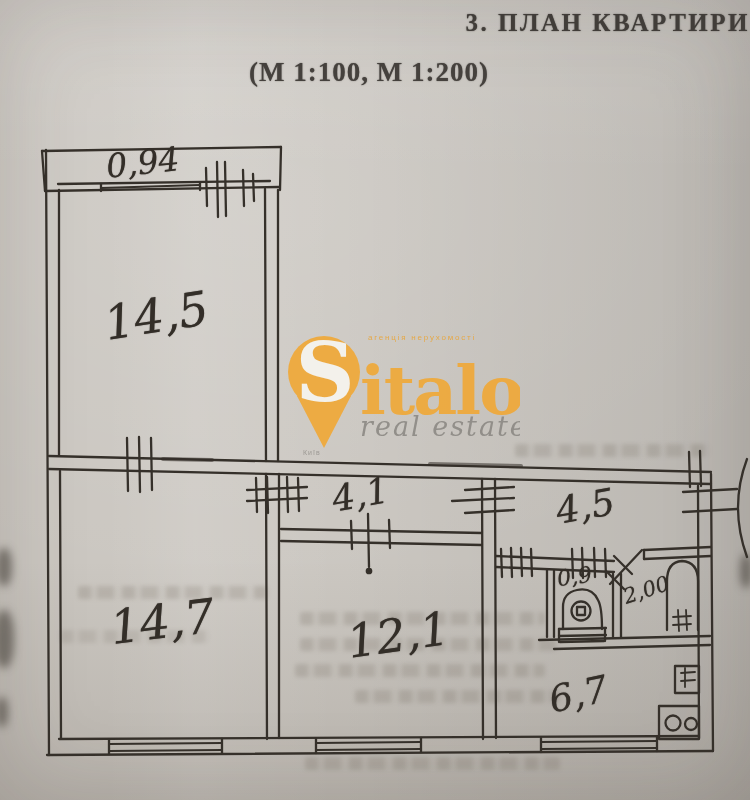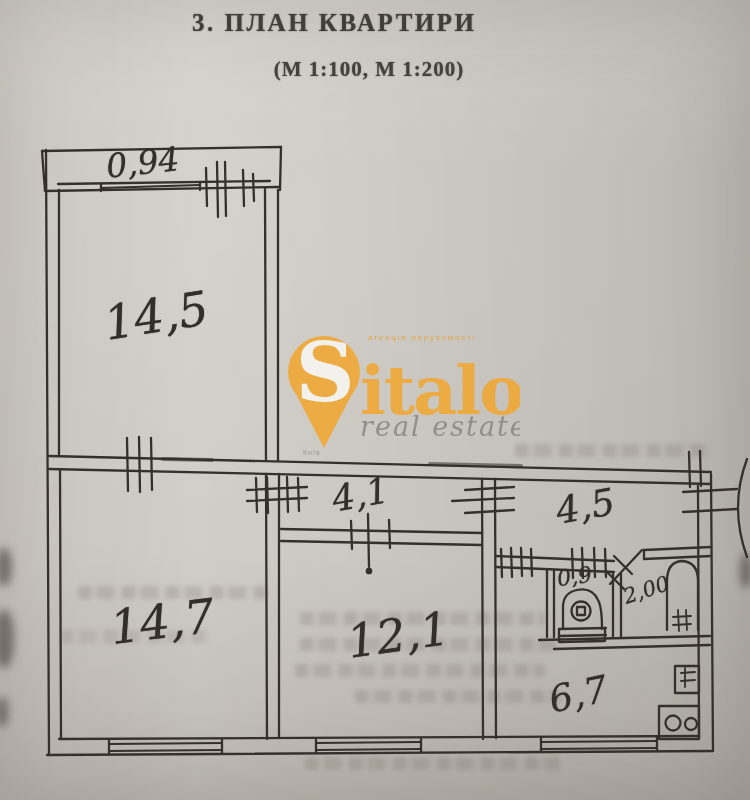--- a/index.html
+++ b/index.html
@@ -7,27 +7,27 @@
     position:relative;width:750px;height:800px;overflow:hidden;
     font-family:"Liberation Serif",serif;
     background:
       linear-gradient(180deg, rgba(255,255,255,.10) 0%, rgba(255,255,255,0) 22%, rgba(0,0,0,0) 70%, rgba(70,60,48,.14) 100%),
       linear-gradient(90deg, rgba(255,255,255,0) 14%, rgba(255,255,255,.10) 26%, rgba(255,255,255,0) 45%, rgba(0,0,0,.05) 78%, rgba(0,0,0,.09) 100%),
       radial-gradient(ellipse 1000px 620px at 34% 26%, rgba(255,255,255,.12), rgba(0,0,0,0) 62%),
       #cbc7c1;
     box-shadow: inset 0 0 90px rgba(60,52,42,.18);
   }
   .doc-title{
-    position:absolute;left:0;right:0;top:9px;text-align:left;padding-left:192px;
+    position:absolute;left:0;right:0;top:9px;text-align:right;padding-left:192px;
     font-size:25px;font-weight:bold;letter-spacing:2.5px;color:#413d39;
     text-shadow:0 0 1.4px rgba(65,61,57,.85);
   }
   .doc-subtitle{
     position:absolute;left:0;right:12px;top:57px;text-align:center;
-    font-size:21px;font-weight:bold;letter-spacing:1px;color:#45413d;
+    font-size:27px;font-weight:bold;letter-spacing:1px;color:#45413d;
     text-shadow:0 0 1.3px rgba(69,65,61,.8);
   }
   svg.plan{position:absolute;left:0;top:0;z-index:2;}
   svg.plan path, svg.plan circle, svg.plan rect{
     fill:none;stroke:#35302a;stroke-width:2.3;stroke-linecap:round;stroke-linejoin:round;
   }
   svg.plan .blobline{stroke-width:4;opacity:.55;}
   svg.plan .thin{stroke-width:1.8;}
   .rlabel{
     position:absolute;z-index:3;

